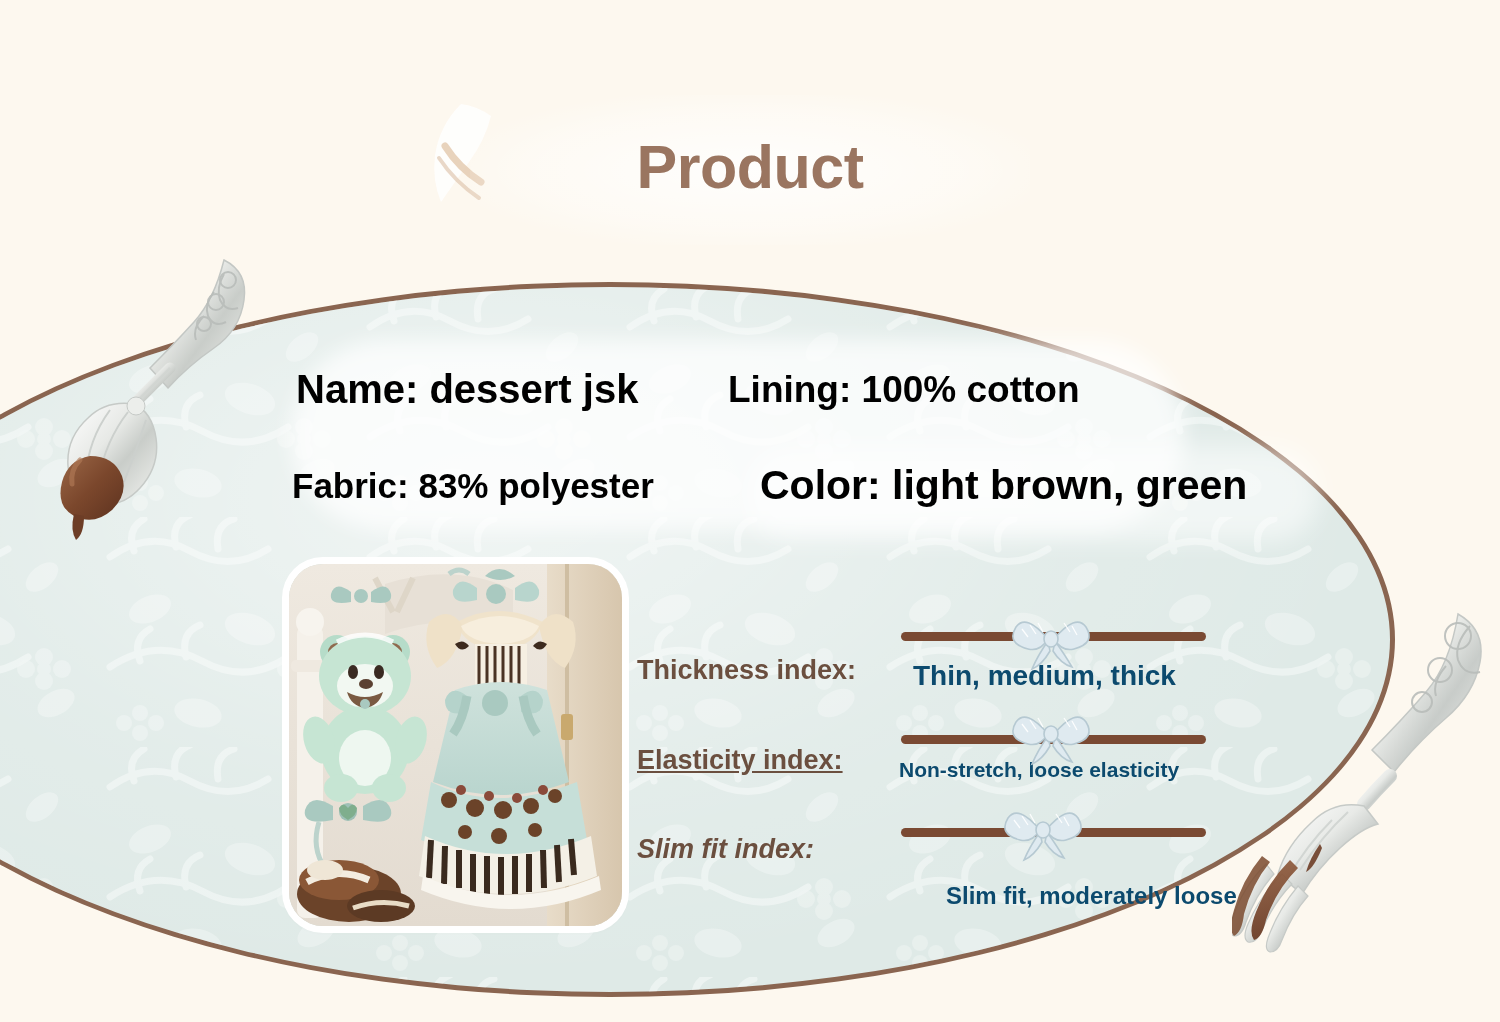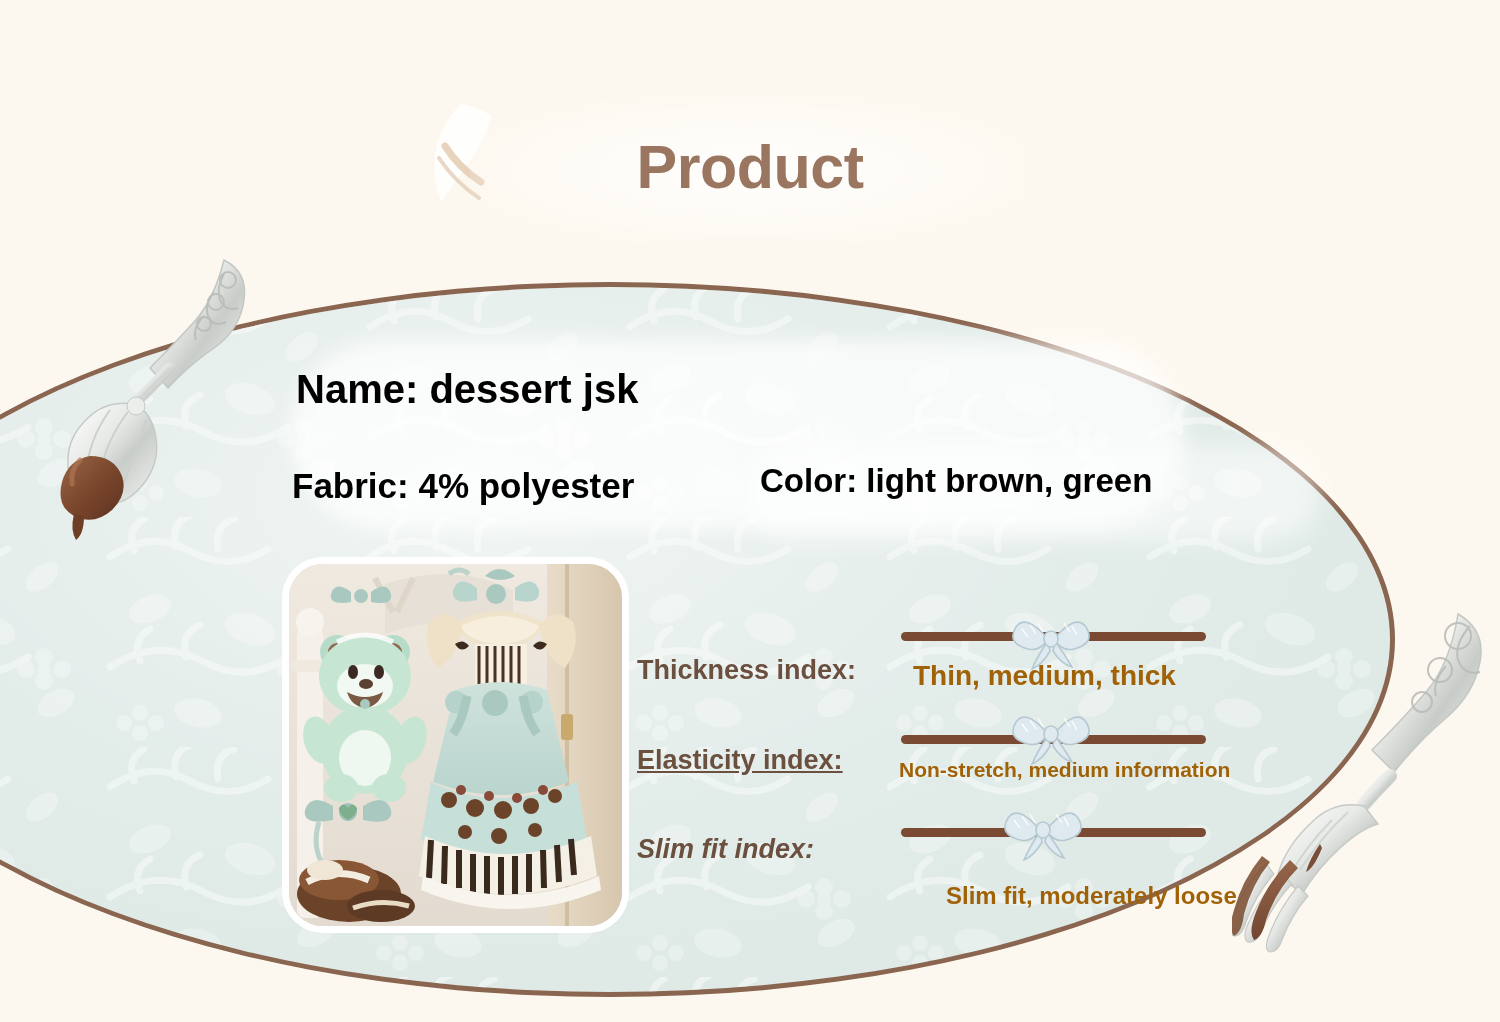--- a/index.html
+++ b/index.html
@@ -58,21 +58,21 @@
     position:absolute;left:745px;top:445px;width:575px;height:96px;
     background:rgba(255,255,255,.55);
     border-radius:48px;filter:blur(12px);z-index:4;
   }
 
   
   .info-row{position:absolute;z-index:7;white-space:nowrap;color:#000000;font-weight:bold;}
   #info-name   {left:296px; top:367px; font-size:40px;}
   #info-lining {left:728px; top:369px; font-size:37px;}
   #info-fabric {left:292px; top:466px; font-size:35px;}
-  #info-color  {left:760px; top:462px; font-size:33px;text-align:right;}
+  #info-color  {left:760px; top:462px; font-size:41px;text-align:right;}
 
   
   .photo{
     position:absolute;left:289px;top:564px;width:333px;height:362px;
     border-radius:34px;background:#cfd9cf;overflow:hidden;
     box-shadow:0 0 0 7px #ffffff, 0 2px 7px rgba(120,100,85,.18);
     z-index:8;
   }
   .photo svg{display:block;width:100%;height:100%;}
 
@@ -91,21 +91,21 @@
   #bar-0{left:901px;top:632px;width:305px;}
   #bar-1{left:901px;top:735px;width:305px;}
   #bar-2{left:901px;top:828px;width:305px;}
 
   .bow{position:absolute;width:86px;height:66px;z-index:9;pointer-events:none;}
   #bow-0{left:1008px;top:609px;}
   #bow-1{left:1008px;top:704px;}
   #bow-2{left:1000px;top:800px;}
 
   .idx-value{
-    position:absolute;color:#a16207;font-weight:bold;white-space:nowrap;z-index:8;
+    position:absolute;color:#0c4a6e;font-weight:bold;white-space:nowrap;z-index:8;
   }
   #idx-val-0{left:913px;top:660px;font-size:28px;}
   #idx-val-1{left:899px;top:758px;font-size:21px;}
   #idx-val-2{left:946px;top:882px;font-size:24px;}
 
   
   .spoon{position:absolute;left:28px;top:248px;width:230px;height:320px;z-index:14;pointer-events:none;}
   .fork{position:absolute;left:1232px;top:598px;width:270px;height:402px;z-index:14;pointer-events:none;}
 </style>
 </head>
@@ -158,21 +158,22 @@
   <svg class="feather" viewBox="0 0 105 120">
     <path d="M46 8 q-22 22 -26 52 q-3 24 6 46 q14 -20 28 -40 q16 -22 22 -46 q-14 -10 -30 -12z" fill="#ffffff" opacity=".9"></path>
     <path d="M30 50 q14 22 36 36" stroke="#e3c9ae" stroke-width="7" fill="none" opacity=".85" stroke-linecap="round"></path>
     <path d="M24 62 q16 24 40 40" stroke="#d9bda2" stroke-width="4" fill="none" opacity=".6" stroke-linecap="round"></path>
   </svg>
   <div class="title-wrap">
     <div class="title-line">Product</div>
   </div>
 
   <div class="info-row" id="info-name">Name: dessert jsk</div>
-  <div class="info-row" id="info-fabric">Fabric: 4% polyester</div>
+  <div class="info-row" id="info-lining">Lining: 100% cotton</div>
+  <div class="info-row" id="info-fabric">Fabric: 83% polyester</div>
   <div class="info-row" id="info-color">Color: light brown, green</div>
 
   <div class="photo">
     <svg viewBox="0 0 333 362">
       <defs>
         <linearGradient id="wall" x1="0" y1="0" x2="0" y2="1">
           <stop offset="0" stop-color="#efe9e0"></stop>
             <stop offset="1" stop-color="#e3dbd0"></stop>
         </linearGradient>
         <linearGradient id="skirt" x1="0" y1="0" x2="0" y2="1">
@@ -331,21 +332,21 @@
         <path d="M40 30 q-22 -26 -32 -12 q-10 16 12 22 q12 3 20 -10z"></path>
         <path d="M46 30 q22 -26 32 -12 q10 16 -12 22 q-12 3 -20 -10z"></path>
         <path d="M40 32 q-10 14 -16 28 q10 -4 18 -18z"></path>
         <path d="M47 32 q10 14 17 26 q-11 -3 -19 -16z"></path>
         <ellipse cx="43" cy="30" rx="7" ry="8"></ellipse>
       </g>
       <g stroke="#ffffff" stroke-width="1.3" fill="none" opacity=".9">
         <path d="M14 20 l6 8 M22 16 l6 9 M30 14 l5 9 M56 14 l6 9 M64 17 l5 9"></path>
       </g>
     </svg>
-    <div class="idx-value" id="idx-val-1">Non-stretch, medium information</div>
+    <div class="idx-value" id="idx-val-1">Non-stretch, loose elasticity</div>
   </div>
 
   <div class="idx">
     <div class="idx-label" id="idx-label-2">Slim fit index:</div>
     <div class="bar" id="bar-2"></div>
     <svg class="bow" id="bow-2" viewBox="0 0 86 66">
       <g fill="#dfeaf0" stroke="#b6c9d2" stroke-width="1.6">
         <path d="M40 30 q-22 -26 -32 -12 q-10 16 12 22 q12 3 20 -10z"></path>
         <path d="M46 30 q22 -26 32 -12 q10 16 -12 22 q-12 3 -20 -10z"></path>
         <path d="M40 32 q-10 14 -16 28 q10 -4 18 -18z"></path>

